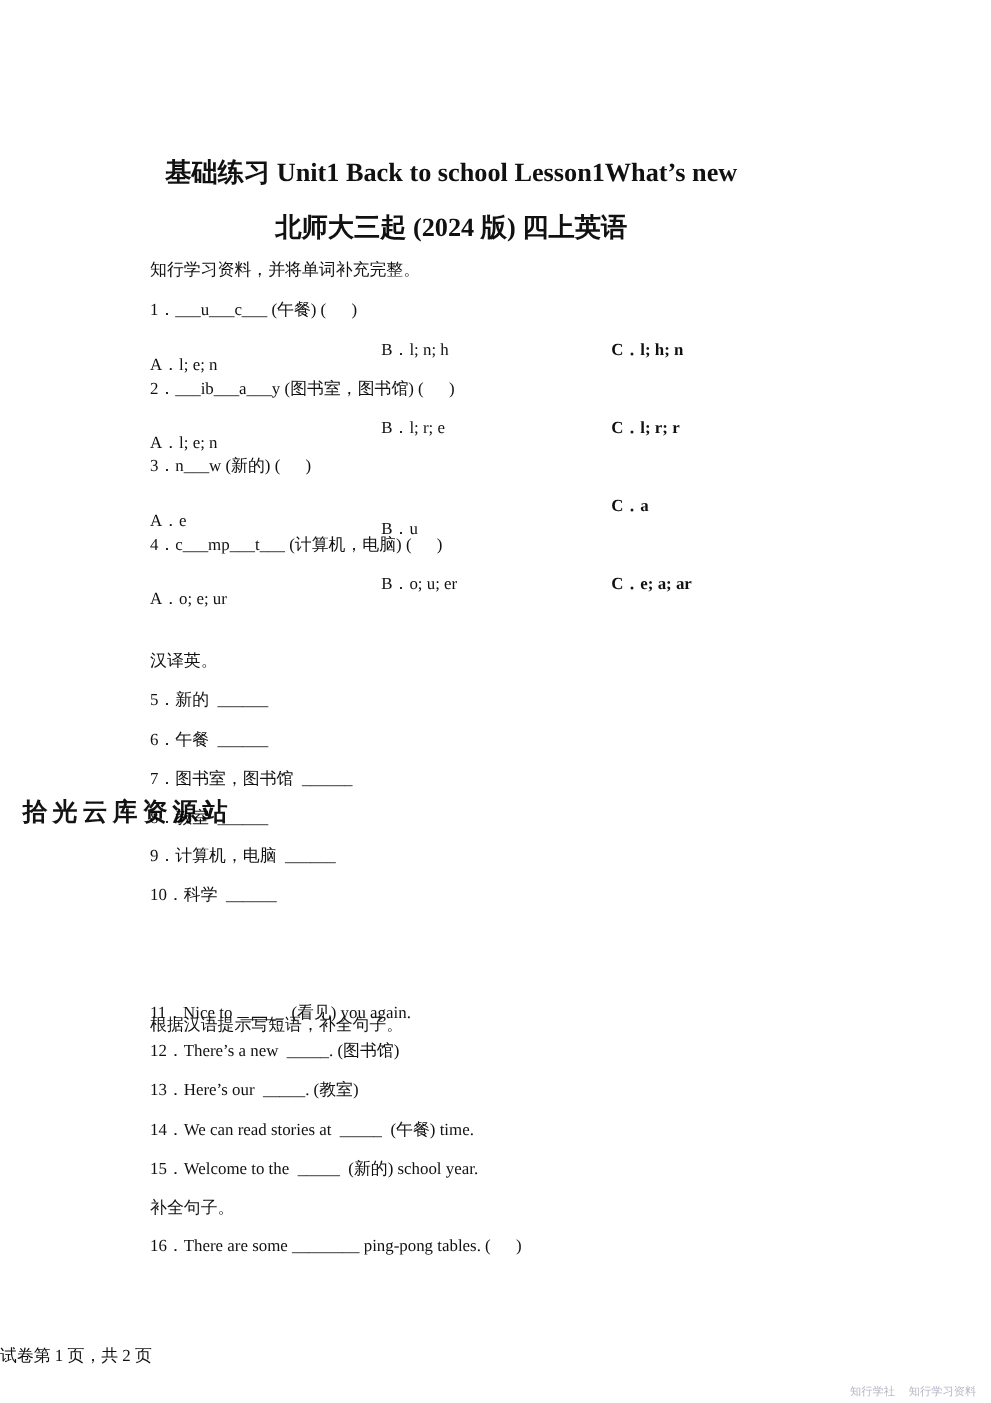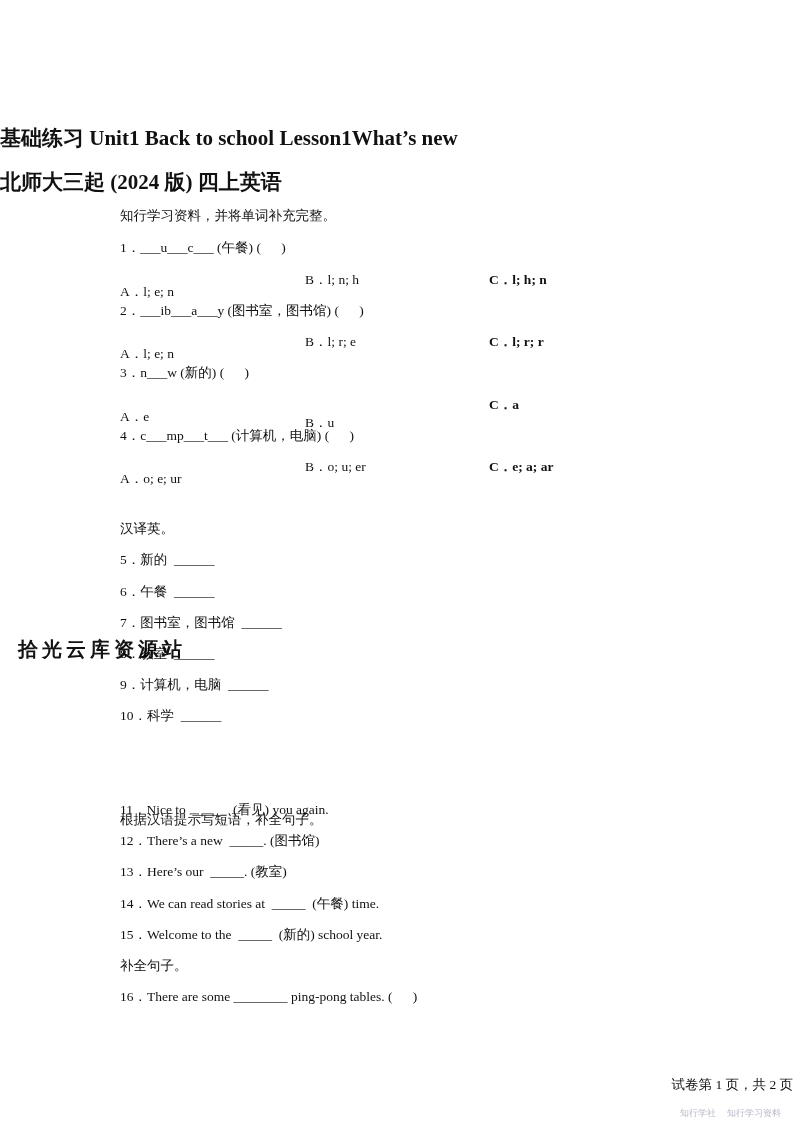--- a/index.html
+++ b/index.html
@@ -1,24 +1,24 @@
 <!DOCTYPE html>
 <html><head>
 <meta charset="utf-8">
 <style>
   html, body { margin:0; padding:0; background:#ffffff; }
   body { width:793px; height:1122px; position:relative; overflow:hidden;
          font-family:"Liberation Serif","DejaVu Serif",serif; color:#111; }
-  .title { position:absolute; left:0; width:722px; font-weight:bold; font-size:21px; }
+  .title { position:absolute; left:0; width:722px; text-align:center; font-weight:bold; font-size:21px; }
   .t1 { top:124px; }
   .t2 { top:168px; }
   .line { position:absolute; left:120px; font-size:13.5px; white-space:pre; }
   .opt { position:absolute; font-size:13.5px; white-space:pre; }
   .oa { left:120px;margin-top:12px; } .ob { left:305px; } .oc { left:489px;font-weight:bold; }
-  .footer { position:absolute; top:1076px; left:0; width:793px; text-align:right; font-size:13.5px; }
+  .footer { position:absolute; top:1076px; left:0; width:793px; text-align:left; font-size:13.5px; }
   .wm { position:absolute; left:18px; top:636px; font-family:"DejaVu Sans",sans-serif; font-weight:bold;
         font-size:20px; color:#000000; letter-spacing:4px; opacity:0.92; }
   .wm2 { position:absolute; top:1107px; font-size:9px; color:#b8b8c8; font-family:"DejaVu Sans",sans-serif; }
 </style>
 </head>
 <body>
 
 <div class="title t1">基础练习  Unit1 Back to school Lesson1What’s new</div>
 <div class="title t2">北师大三起  (2024 版)  四上英语</div>
 

